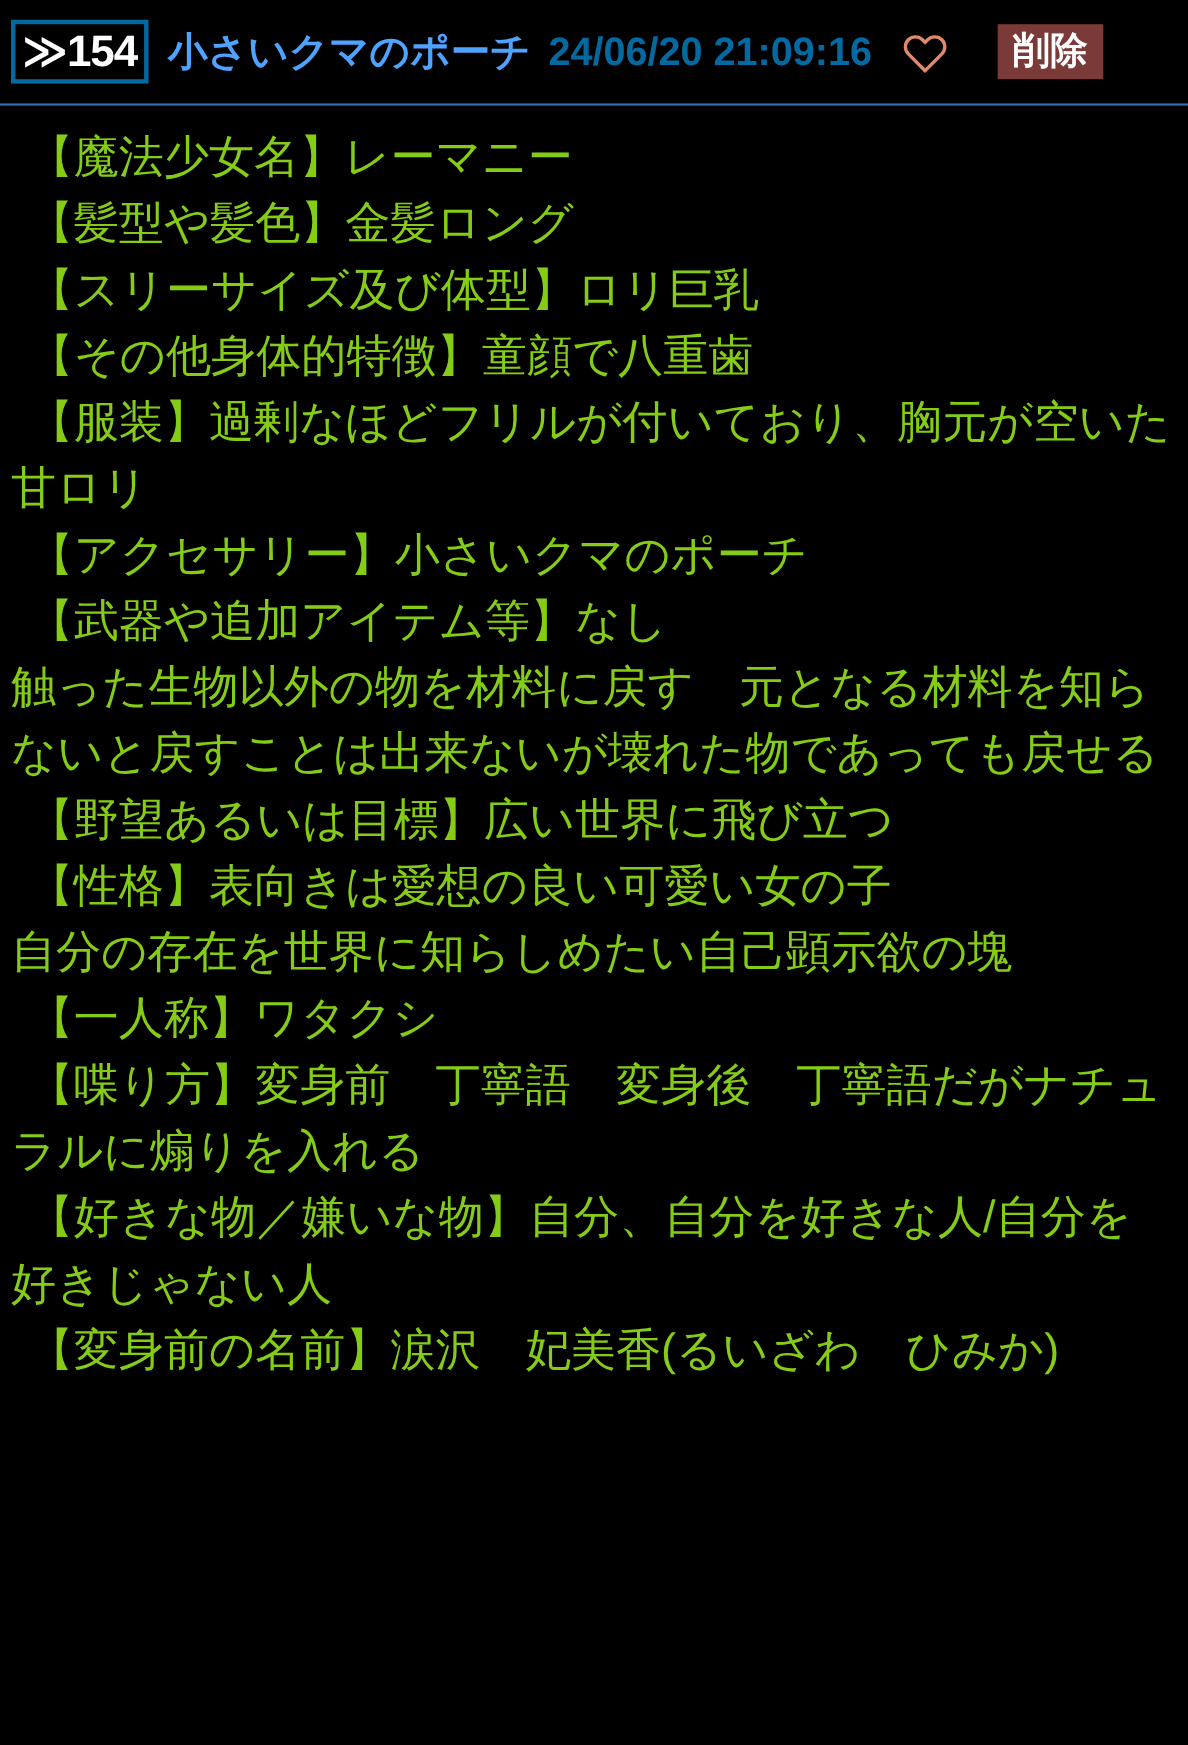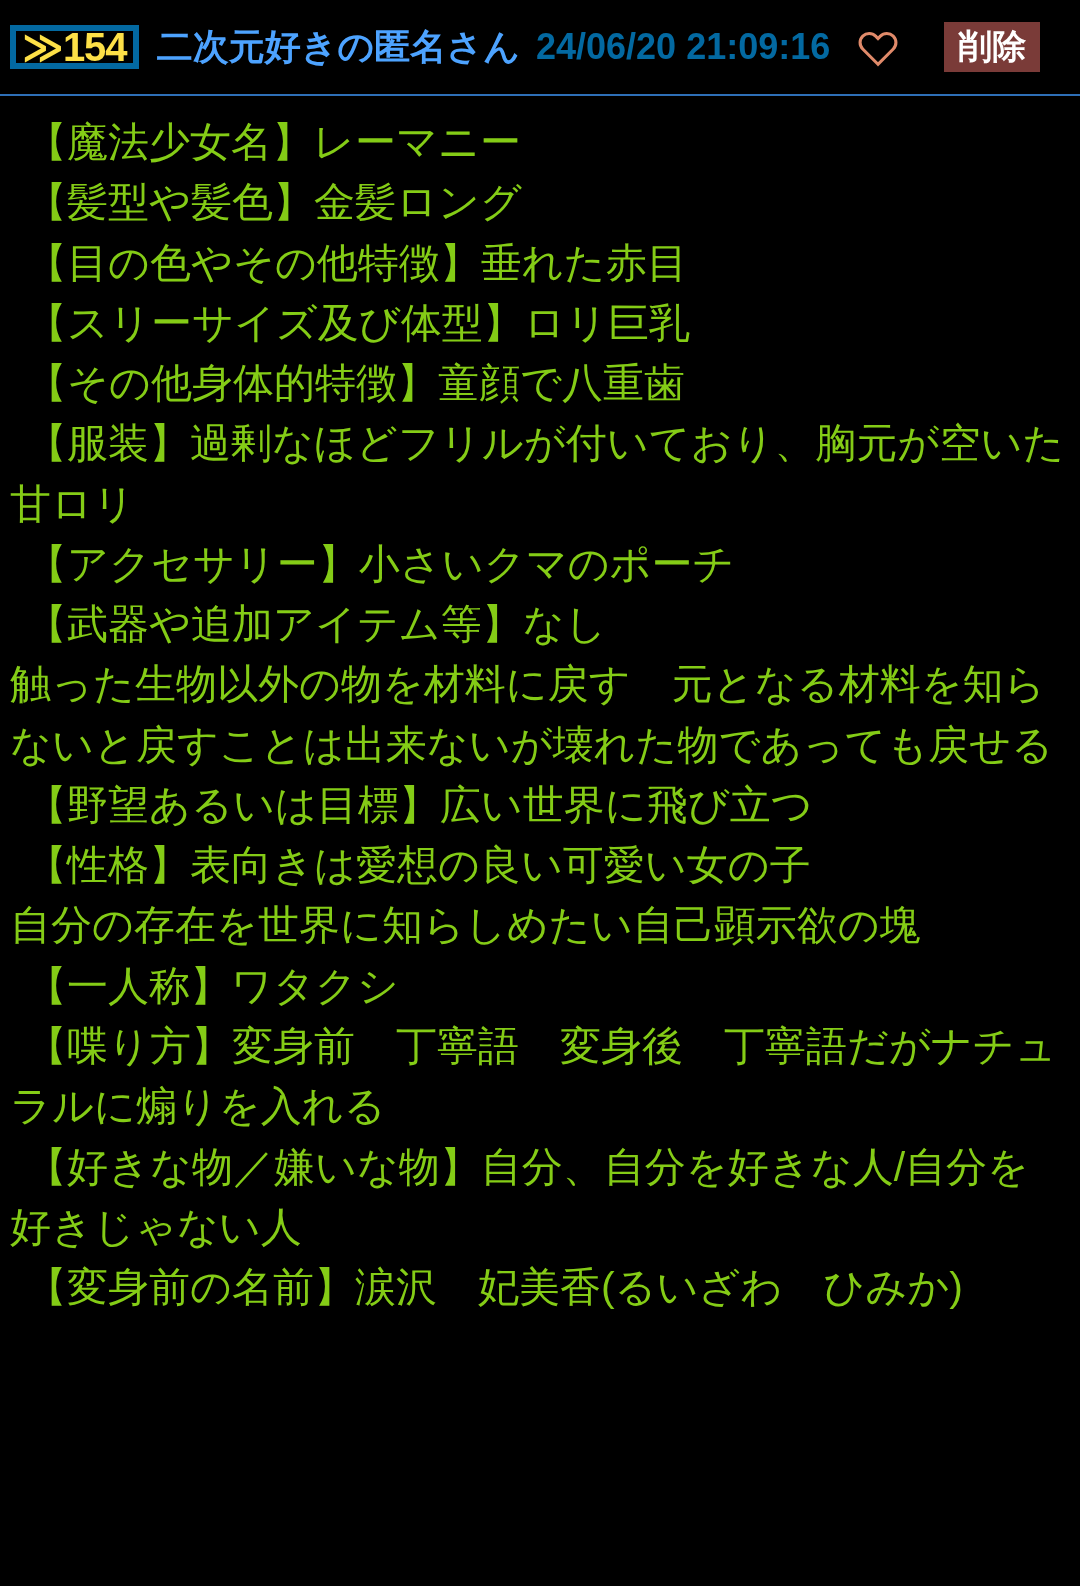--- a/index.html
+++ b/index.html
@@ -33,24 +33,24 @@
     border-bottom: 2px solid #2e6fb7;
     background: #000000;
     flex: 0 0 auto;
   }
 
   .res-number {
     display: inline-flex;
     align-items: center;
     justify-content: center;
     min-width: 98px;
-    height: 44px;
+    height: 58px;
     box-sizing: border-box;
-    border: 6px solid #0369a1;
-    color: #fde047;
+    border: 4px solid #0369a1;
+    color: #ffffff;
     font-size: 40px;
     font-weight: bold;
     letter-spacing: -1px;
     padding: 0 6px;
     background: #000000;
   }
 
   .poster-name {
     color: #4da3ff;
     font-size: 36px;
@@ -108,34 +108,33 @@
     text-indent: 16px;
   }
 </style>
 </head>
 <body>
 
 <div id="post">
 
   <div class="post-header">
     <span class="res-number">≫154</span>
-    <span class="poster-name">二次元好きの匿名さん</span>
+    <span class="poster-name">小さいクマのポーチ</span>
     <span class="post-date">24/06/20 21:09:16</span>
     <span class="heart-icon">
       <svg width="44" height="40" viewBox="0 0 24 22" aria-hidden="true">
         <path d="M12 20.5 3.6 12.1a5 5 0 0 1 7.1-7.05L12 6.35l1.3-1.3a5 5 0 1 1 7.1 7.05z" fill="none" stroke="#e08a6a" stroke-width="1.7"></path>
       </svg>
     </span>
     <span class="delete-button">削除</span>
   </div>
 
   <div class="post-body">
     <div class="post-line indent">【魔法少女名】レーマニー</div>
     <div class="post-line indent">【髪型や髪色】金髪ロング</div>
-    <div class="post-line indent">【目の色やその他特徴】垂れた赤目</div>
     <div class="post-line indent">【スリーサイズ及び体型】ロリ巨乳</div>
     <div class="post-line indent">【その他身体的特徴】童顔で八重歯</div>
     <div class="post-line indent">【服装】過剰なほどフリルが付いており、胸元が空いた甘ロリ</div>
     <div class="post-line indent">【アクセサリー】小さいクマのポーチ</div>
     <div class="post-line indent">【武器や追加アイテム等】なし</div>
     <div class="post-line">触った生物以外の物を材料に戻す　元となる材料を知らないと戻すことは出来ないが壊れた物であっても戻せる</div>
     <div class="post-line indent">【野望あるいは目標】広い世界に飛び立つ</div>
     <div class="post-line indent">【性格】表向きは愛想の良い可愛い女の子</div>
     <div class="post-line">自分の存在を世界に知らしめたい自己顕示欲の塊</div>
     <div class="post-line indent">【一人称】ワタクシ</div>

